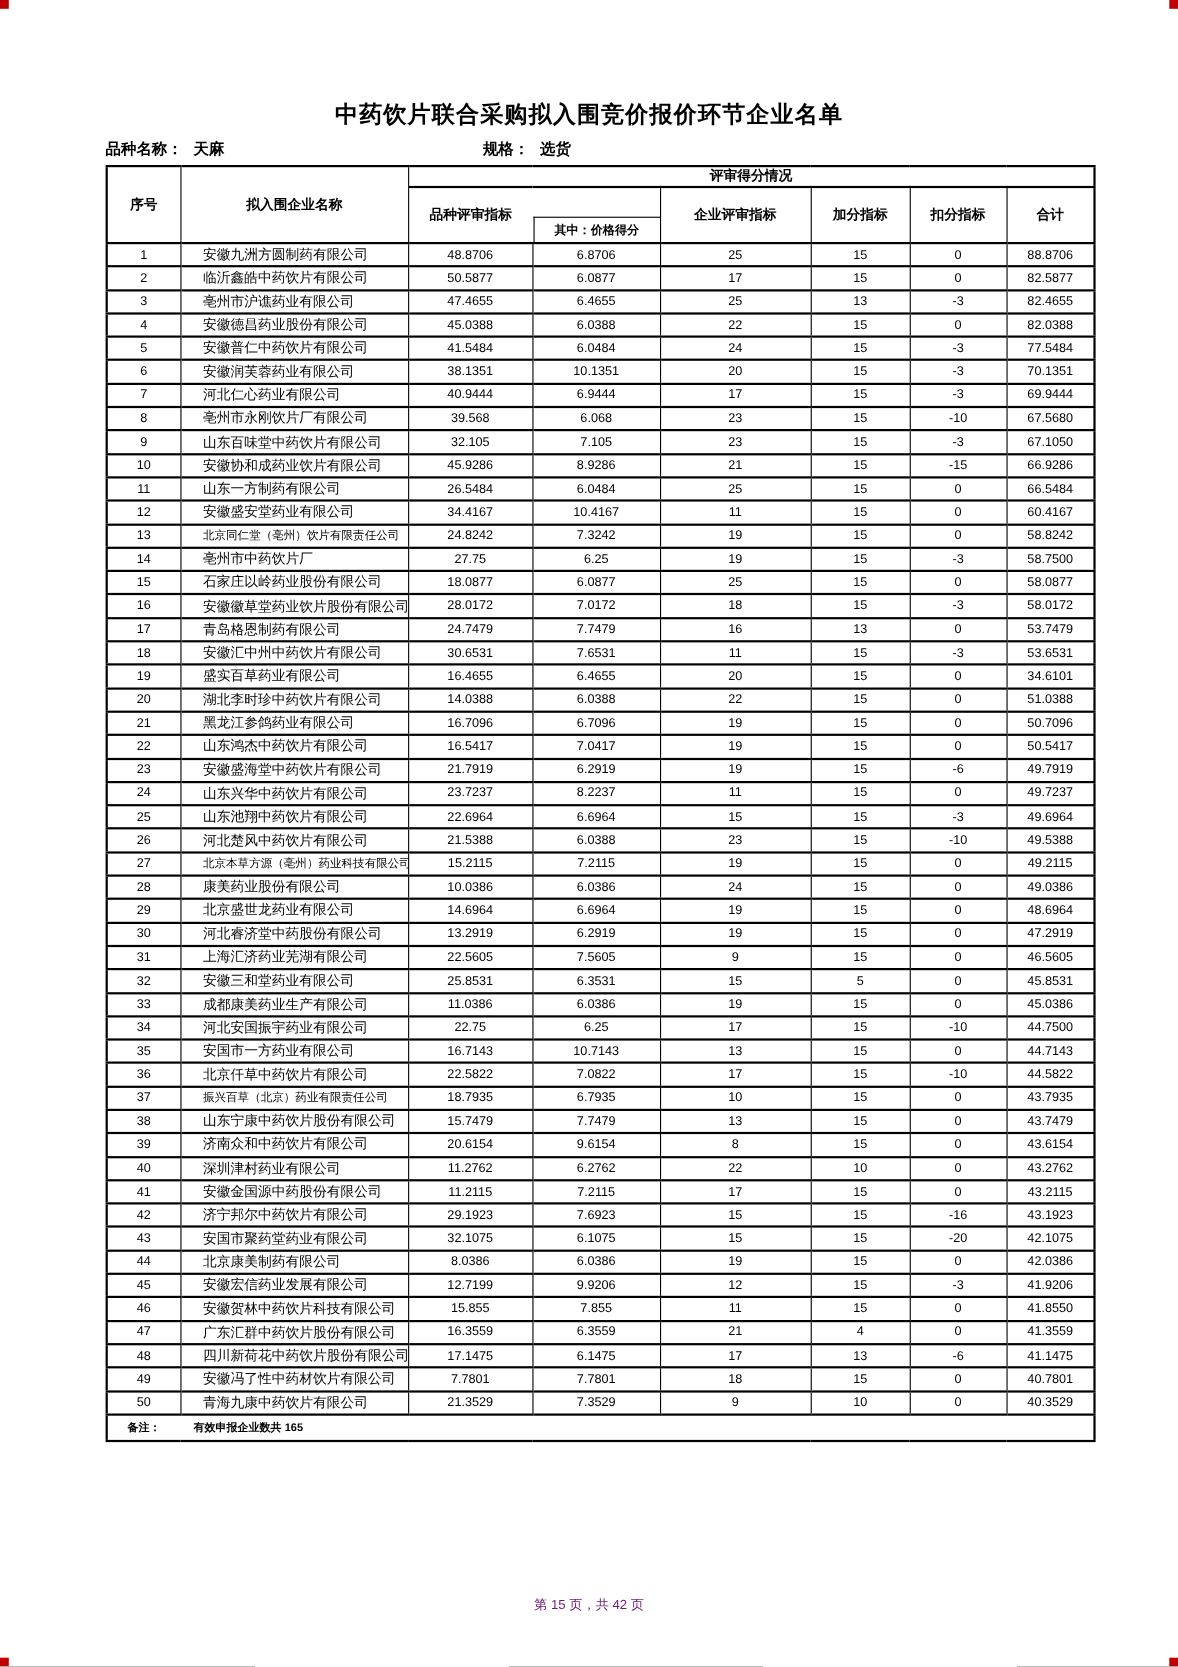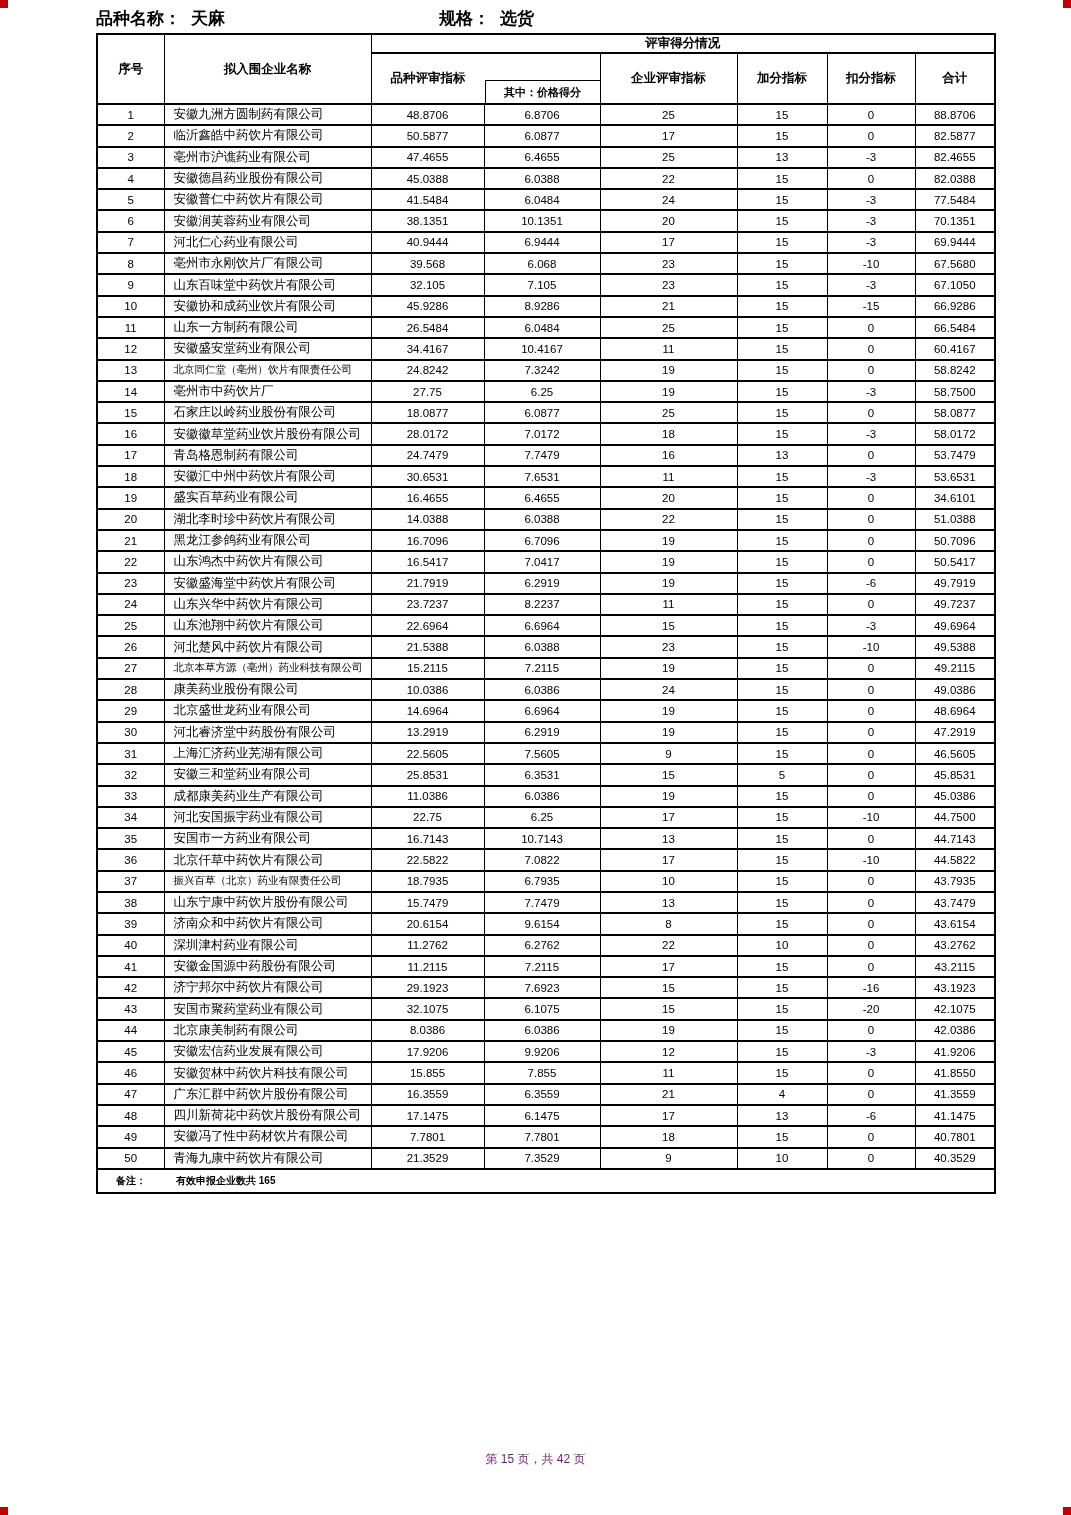--- a/index.html
+++ b/index.html
@@ -24,21 +24,21 @@
     text-align:center;
     font-size:21px;
     font-weight:bold;
     letter-spacing:1px;
     line-height:25px;
   }
   .meta {
     position:relative;
     margin:9px 0 5px 96px;
     width:898px; height:19px;
-    font-size:17px; font-weight:bold;
+    font-size:14px; font-weight:bold;
     line-height:19px;
   }
   .meta .label { margin-right:10px; }
   .meta-spec { position:absolute; left:343px; top:0; }
 
   table.score {
     margin-left:96px;
     width:898px;
     border-collapse:collapse;
     table-layout:fixed;
@@ -67,21 +67,21 @@
     position:absolute; right:0; bottom:0; width:115px; height:23px;
     border-top:1px solid #000; border-left:1px solid #000;
     display:flex; align-items:center; justify-content:center;
     font-size:11px;
   }
   .h2 th { height:46px; }
 
   tbody td { height:21.3px; font-size:11.5px; }
   tbody td.name {
     text-align:left;
-    padding-left:9px;
+    padding-left:20px;
     font-size:12.5px;
   }
   tbody td.name.sm { font-size:10.5px; }
 
   tr.note-row td { height:24px; font-weight:bold; font-size:10px; }
   tr.note-row td.note-label { border-right:none; }
   tr.note-row td.note-value { border-left:none; text-align:left; padding-left:12px; }
 
   .page-footer {
     position:absolute;
@@ -94,20 +94,21 @@
 </head>
 <body>
 
 <div class="page">
 
   <div class="corner tl" style="background: rgb(192, 0, 0);"></div>
   <div class="corner tr" style="background: rgb(192, 0, 0);"></div>
   <div class="corner bl" style="background: rgb(192, 0, 0);"></div>
   <div class="corner br" style="background: rgb(192, 0, 0);"></div>
 
+  <h1 class="title">中药饮片联合采购拟入围竞价报价环节企业名单</h1>
 
   <div class="meta">
     <span>
       <span class="label">品种名称：</span><span>天麻</span>
     </span>
     <span class="meta-spec">
       <span class="label">规格：</span><span>选货</span>
     </span>
   </div>
 
@@ -578,21 +579,21 @@
           <td>8.0386</td>
           <td>6.0386</td>
           <td>19</td>
           <td>15</td>
           <td>0</td>
           <td>42.0386</td>
         </tr>
         <tr>
           <td>45</td>
           <td class="name">安徽宏信药业发展有限公司</td>
-          <td>17.9206</td>
+          <td>12.7199</td>
           <td>9.9206</td>
           <td>12</td>
           <td>15</td>
           <td>-3</td>
           <td>41.9206</td>
         </tr>
         <tr>
           <td>46</td>
           <td class="name">安徽贺林中药饮片科技有限公司</td>
           <td>15.855</td>

